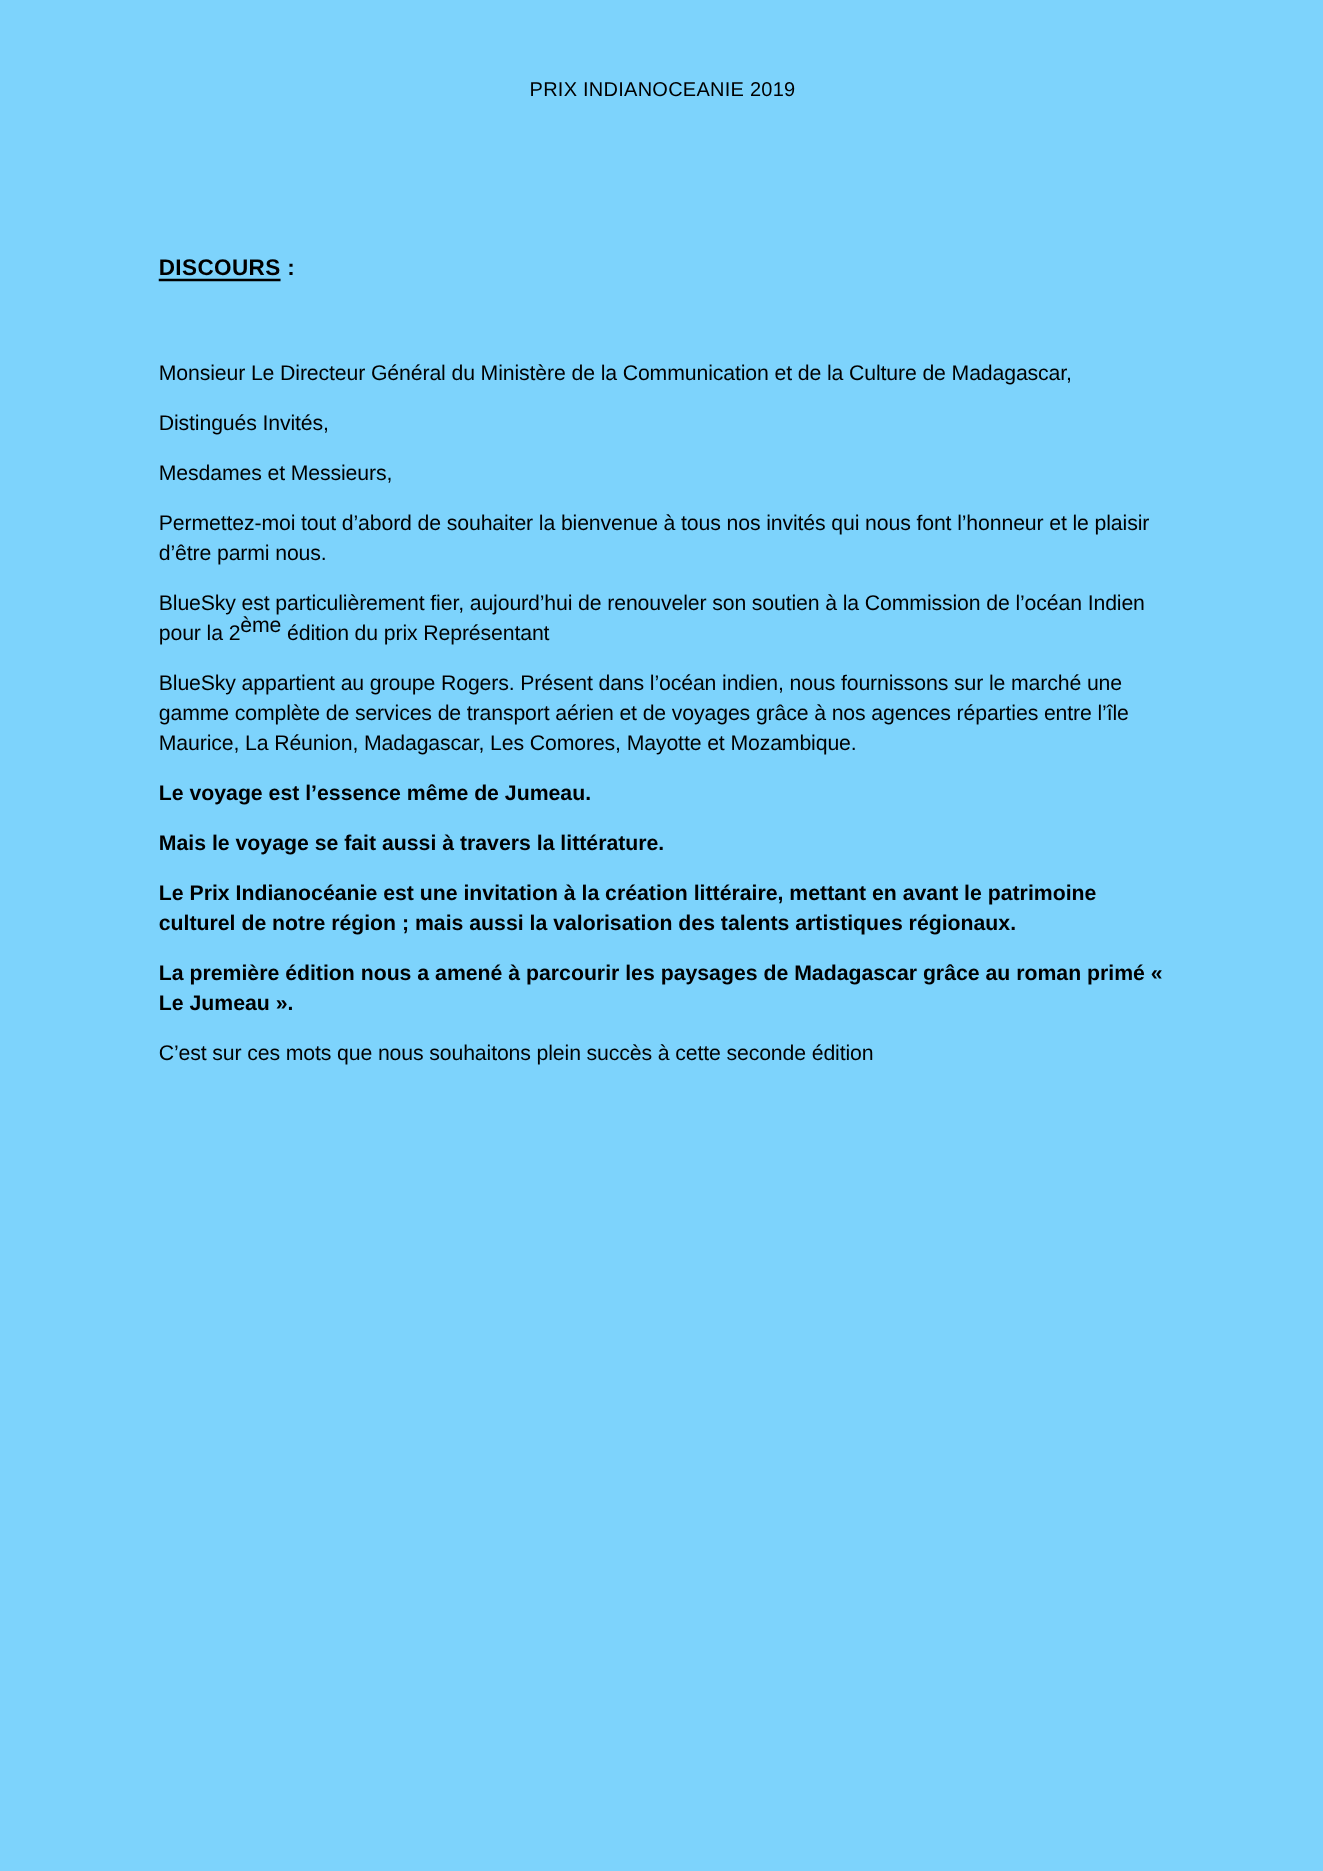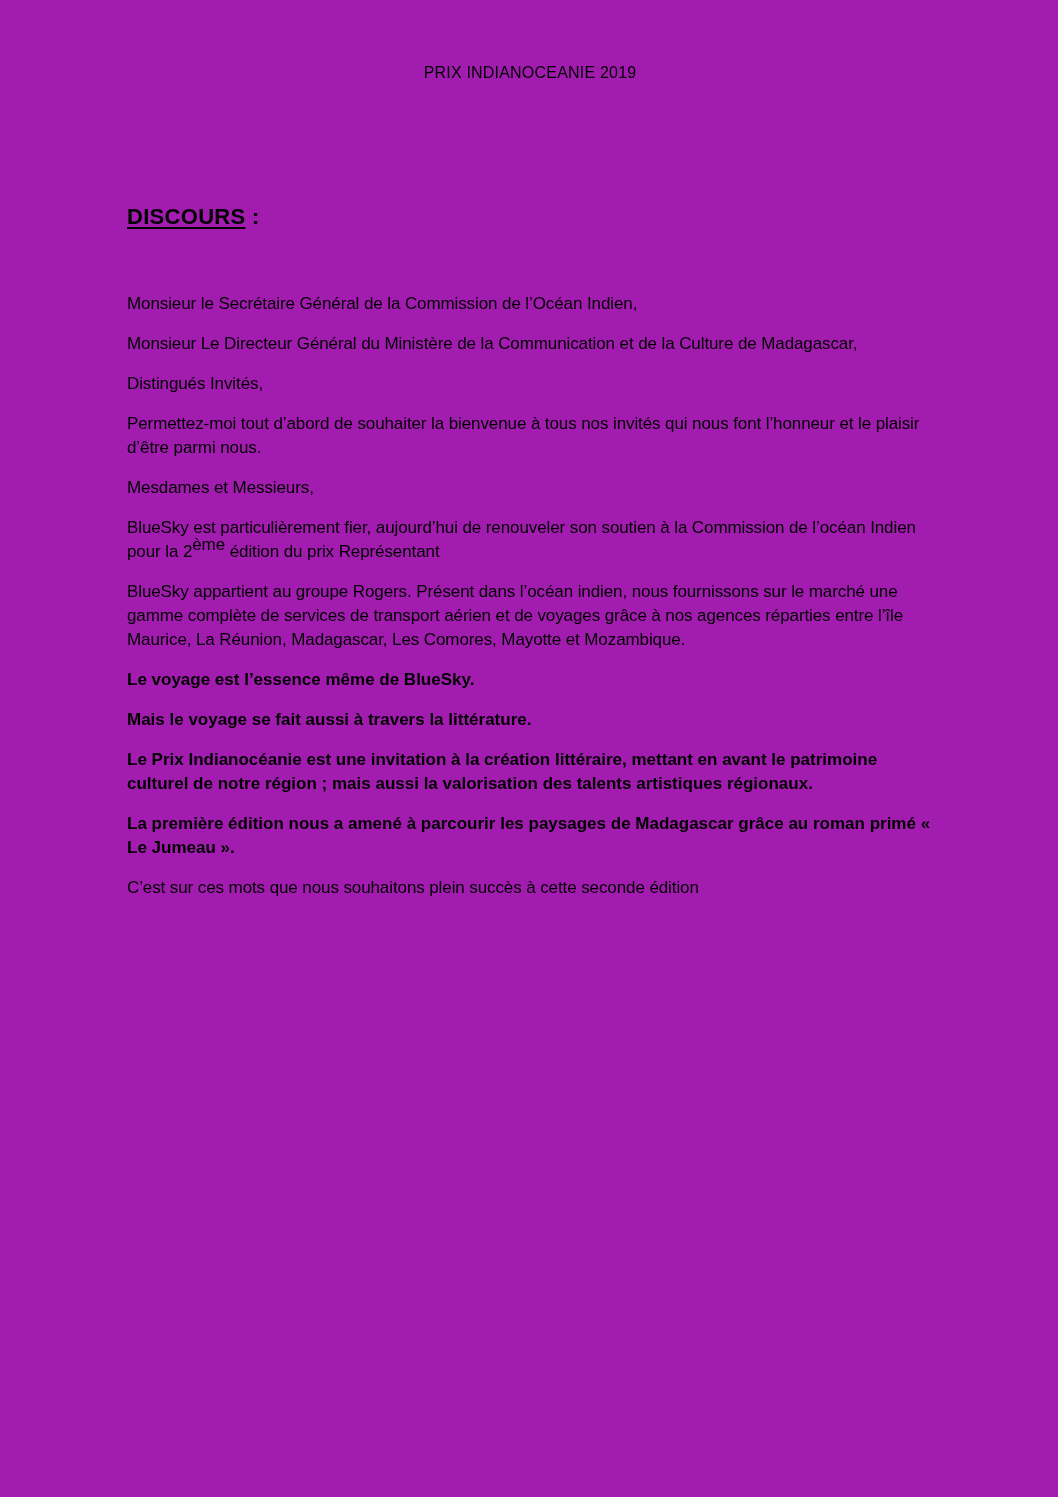--- a/index.html
+++ b/index.html
@@ -10,32 +10,32 @@
     width: 1058px;
     height: 1497px;
     font-family: "Liberation Sans", "DejaVu Sans", sans-serif;
     color: #000000;
     position: relative;
     overflow: hidden;
   }
   .page {
     width: 1058px;
     height: 1497px;
-    background: #a21caf;
+    background: #7dd3fc;
     padding: 64px 125px 0 127px;
   }
   .doc-header {
     text-align: center;
     font-size: 16px;
     letter-spacing: 0.2px;
     color: #000000;
   }
   .doc-title {
     margin-top: 122px;
-    font-size: 22px;
+    font-size: 18px;
     font-weight: bold;
     letter-spacing: 0.3px;
   }
   .doc-title .underlined {
     text-decoration: underline;
     text-underline-offset: 3px;
     text-decoration-thickness: 2px;
   }
   .body-text {
     margin-top: 62px;
@@ -63,37 +63,36 @@
 <div class="page">
 
   <div class="doc-header">PRIX INDIANOCEANIE 2019</div>
 
   <div class="doc-title">
     <span class="underlined">DISCOURS</span><span> :</span>
   </div>
 
   <div class="body-text">
 
-    <p class="para">Monsieur le Secrétaire Général de la Commission de l’Océan Indien,</p>
 
 
     <p class="para">Monsieur Le Directeur Général du Ministère de la Communication et de la Culture de Madagascar,</p>
 
 
     <p class="para">Distingués Invités,</p>
 
+    <p class="para">Mesdames et Messieurs,</p>
+
     <p class="para">Permettez-moi tout d’abord de souhaiter la bienvenue à tous nos invités qui nous font l’honneur et le plaisir d’être parmi nous.</p>
-
-    <p class="para">Mesdames et Messieurs,</p>
 
     <p class="para"><span>BlueSky est particulièrement fier, aujourd’hui de renouveler son soutien à la Commission de l’océan Indien pour la 2</span><sup>ème</sup><span> édition du prix Représentant</span></p>
 
     <p class="para">BlueSky appartient au groupe Rogers. Présent dans l’océan indien, nous fournissons sur le marché une gamme complète de services de transport aérien et de voyages grâce à nos agences réparties entre l’île Maurice, La Réunion, Madagascar, Les Comores, Mayotte et Mozambique.</p>
 
-    <p class="para bold">Le voyage est l’essence même de BlueSky.</p>
+    <p class="para bold">Le voyage est l’essence même de Jumeau.</p>
 
     <p class="para bold">Mais le voyage se fait aussi à travers la littérature.</p>
 
     <p class="para bold">Le Prix Indianocéanie est une invitation à la création littéraire, mettant en avant le patrimoine culturel de notre région ; mais aussi la valorisation des talents artistiques régionaux.</p>
 
     <p class="para bold">La première édition nous a amené à parcourir les paysages de Madagascar grâce au roman primé « Le Jumeau ».</p>
 
 
     <p class="para">C’est sur ces mots que nous souhaitons plein succès à cette seconde édition</p>
 

